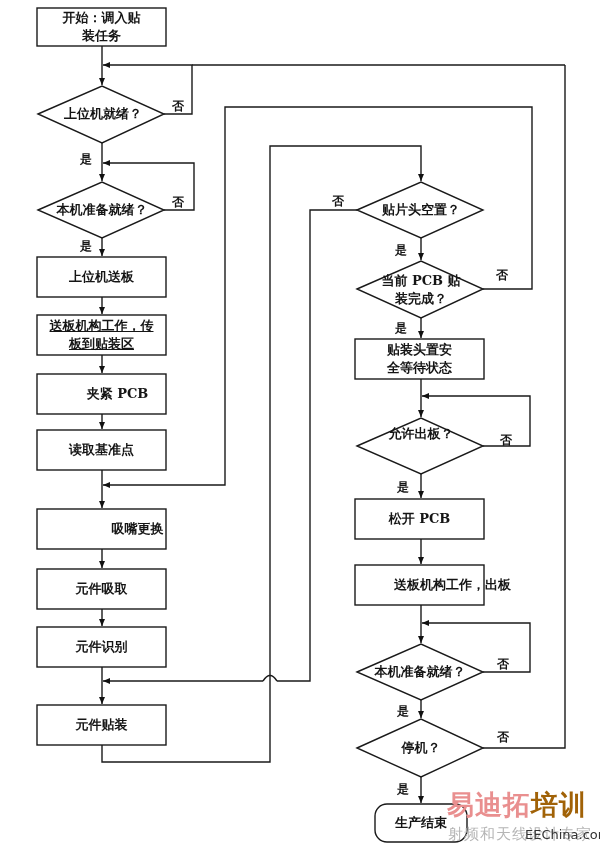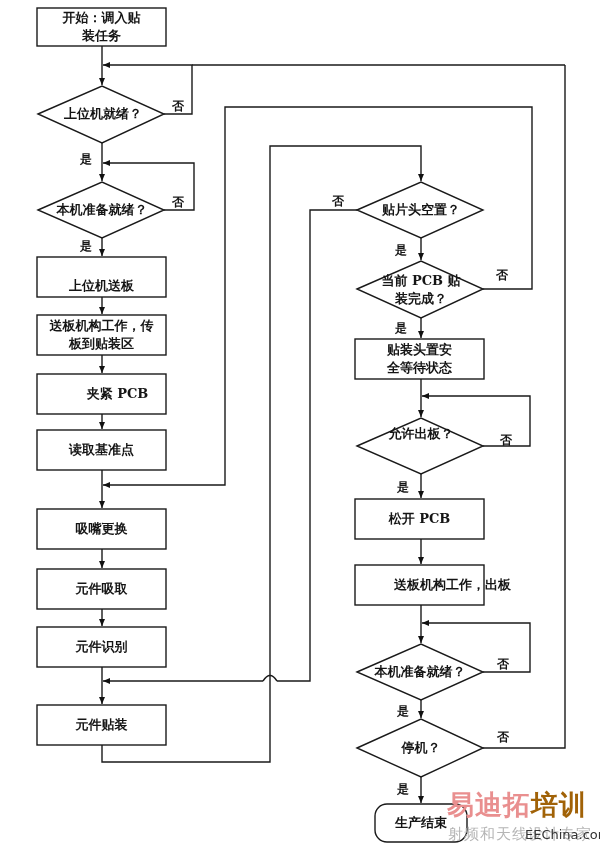--- a/index.html
+++ b/index.html
@@ -88,28 +88,28 @@
     <line x1="421" y1="777" x2="421" y2="803" marker-end="url(#ar)"></line>
   </g>
 </svg>
 
 <div class="node" style="left:37px;top:8px;width:129px;height:38px;flex-direction:column;">
   <span>开始：调入贴</span>
   <span>装任务</span>
 </div>
 <div class="node" style="left:48px;top:104px;width:110px;height:20px;">上位机就绪？</div>
 <div class="node" style="left:42px;top:200px;width:120px;height:20px;">本机准备就绪？</div>
-<div class="node" style="left:37px;top:257px;width:129px;height:57px;">上位机送板</div>
-<div class="node" style="left:37px;top:315px;width:129px;height:40px;flex-direction:column;">
+<div class="node" style="left:37px;top:257px;width:129px;height:40px;">上位机送板</div>
+<div class="node" style="left:37px;top:315px;width:129px;height:40px;flex-direction:column;text-decoration:underline;">
   <span>送板机构工作，传</span>
   <span>板到贴装区</span>
 </div>
 <div class="node" style="left:37px;top:374px;width:129px;height:40px;padding-left:16px;">夹紧 PCB</div>
 <div class="node" style="left:37px;top:430px;width:129px;height:40px;">读取基准点</div>
-<div class="node" style="left:37px;top:509px;width:129px;height:40px;">吸嘴更换</div>
+<div class="node" style="left:37px;top:509px;width:129px;height:40px;padding-left:36px;">吸嘴更换</div>
 <div class="node" style="left:37px;top:569px;width:129px;height:40px;">元件吸取</div>
 <div class="node" style="left:37px;top:627px;width:129px;height:40px;">元件识别</div>
 <div class="node" style="left:37px;top:705px;width:129px;height:40px;">元件贴装</div>
 
 <div class="node" style="left:366px;top:200px;width:110px;height:20px;">贴片头空置？</div>
 <div class="node" style="left:366px;top:272px;width:110px;height:36px;flex-direction:column;">
   <span>当前 PCB 贴</span>
   <span>装完成？</span>
 </div>
 <div class="node" style="left:355px;top:339px;width:129px;height:40px;flex-direction:column;">

